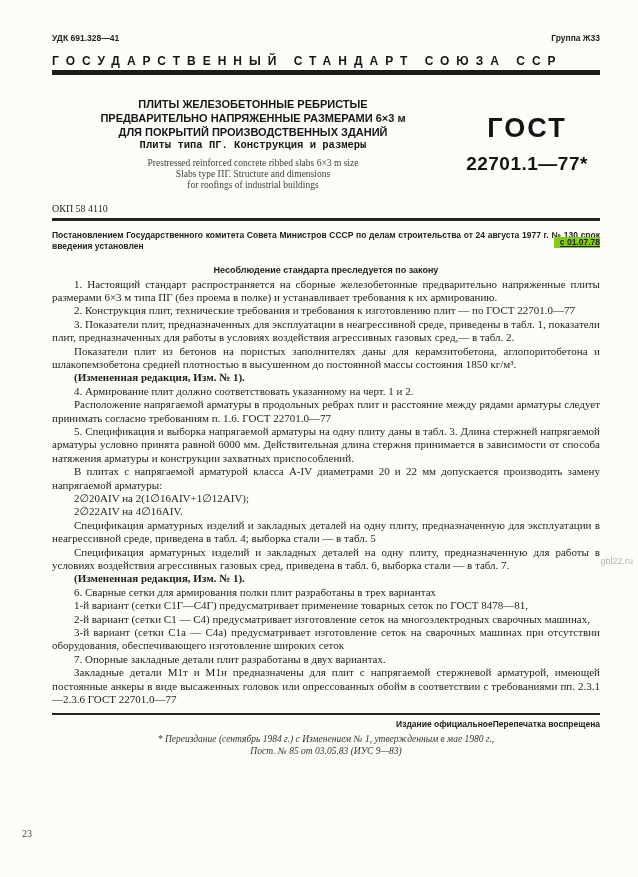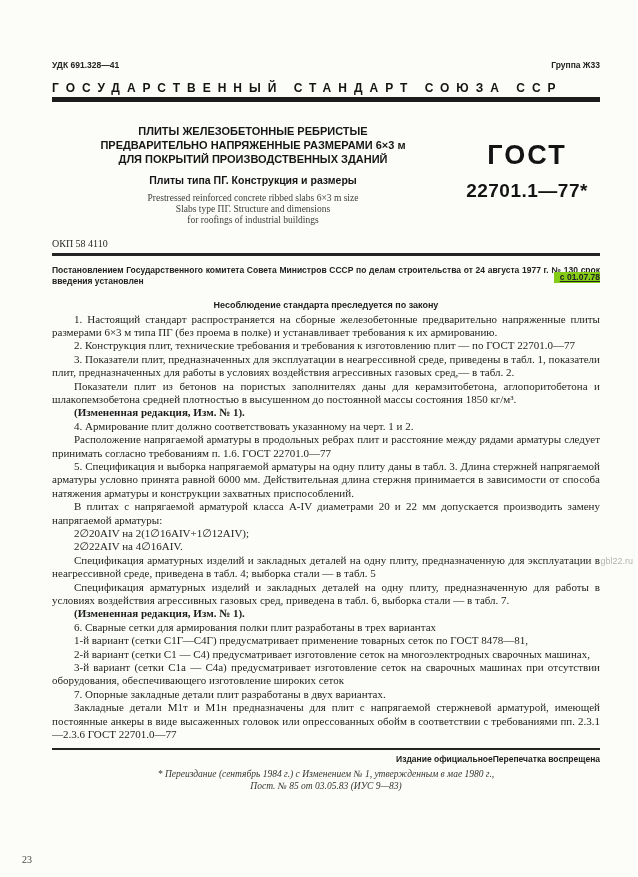--- a/index.html
+++ b/index.html
@@ -1,36 +1,36 @@
 <!DOCTYPE html>
 <html><head>
 <meta charset="utf-8">
 <style>
   html,body { margin:0; padding:0; background:#e9e9e6; }
   .page {
     width:638px; height:877px; margin:0 auto; position:relative;
     background:#fcfcf9; box-sizing:border-box;
-    padding:60px 38px 0 52px;
+    padding:33px 38px 0 52px;
     color:#1f1f1f; font-family:"Liberation Serif", serif;
     overflow:hidden;
   }
   .top-row { display:flex; justify-content:space-between;
     font-family:"Liberation Sans", sans-serif; font-weight:bold; font-size:8.5px; color:#222; }
   .gost-state {
     margin-top:11px; font-family:"Liberation Sans", sans-serif; font-weight:bold;
     font-size:12px; letter-spacing:7px; white-space:nowrap; color:#151515;
   }
   .black-bar { height:5px; background:#1c1c1c; margin-top:2px; }
 
   .title-block { display:flex; margin-top:22px; }
   .title-left { width:402px; text-align:center; }
   .title-ru div { font-family:"Liberation Sans", sans-serif; font-weight:bold;
     font-size:11px; line-height:14px; color:#161616; }
-  .subtitle { font-family:Liberation Sans, sans-serif; font-weight:bold;
-    font-size:10.5px; margin-top:8px; color:#161616; }
+  .subtitle { font-family:Liberation Mono, monospace; font-weight:bold;
+    font-size:10.5px; color:#161616; }
   .title-en { margin-top:7px; font-size:9.5px; line-height:11px; color:#3c3c3c; }
   .title-en div { white-space:nowrap; }
   .title-right { flex:1; text-align:center; padding-top:16px;
     font-family:"Liberation Sans", sans-serif; font-weight:bold; color:#141414; }
   .gost-label { font-size:27px; letter-spacing:2px; }
   .gost-number { font-size:19px; margin-top:9px; letter-spacing:0.5px; }
 
   .okp { margin-top:12px; font-size:10px; color:#2a2a2a; }
   .rule-thick { height:2.5px; background:#242424; margin-top:4px; }
 
@@ -47,21 +47,21 @@
   .para { margin:0; text-indent:22px; text-align:justify;
     font-size:11px; line-height:13.4px; color:#1e1e1e; }
   .para.bold { font-weight:bold; }
   .para.formula { text-align:left; }
 
   .footer-rule { height:2px; background:#242424; margin-top:6px; }
   .footer-row { display:flex; justify-content:flex-end; margin-top:4px;
     font-family:"Liberation Sans", sans-serif; font-weight:bold; font-size:8.5px; color:#202020; }
   .footnote { text-align:center; font-style:italic; font-size:9.5px;
     line-height:12px; margin-top:4px; color:#333; }
-  .page-number { position:absolute; left:22px; bottom:12px; font-size:10px; color:#444; }
+  .page-number { position:absolute; left:22px; bottom:38px; font-size:10px; color:#444; }
   .watermark { position:absolute; right:5px; top:556px;
     font-family:"Liberation Sans", sans-serif; font-size:9px; color:#b3b3b0; }
 </style>
 </head>
 <body>
 
 <div class="page">
 
   <div class="top-row">
     <span>УДК 691.328—41</span>

